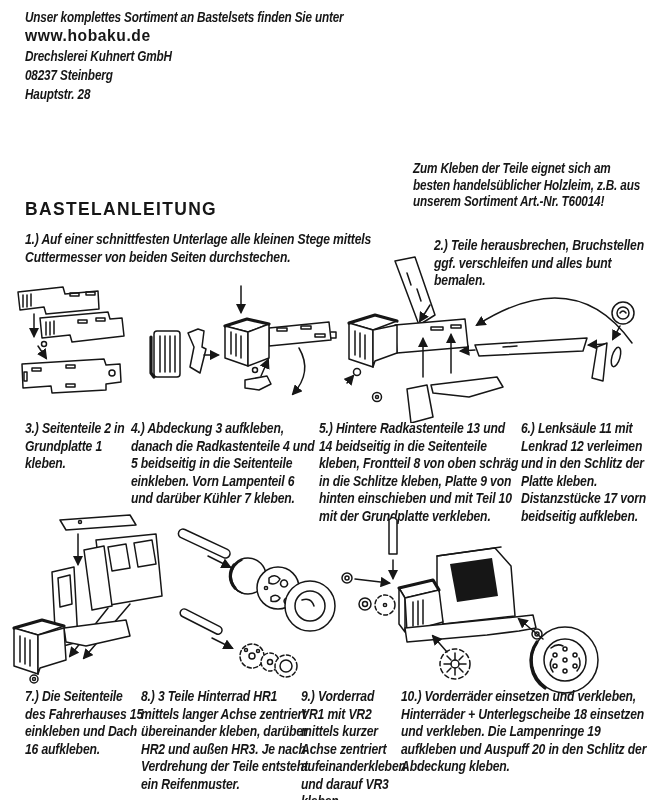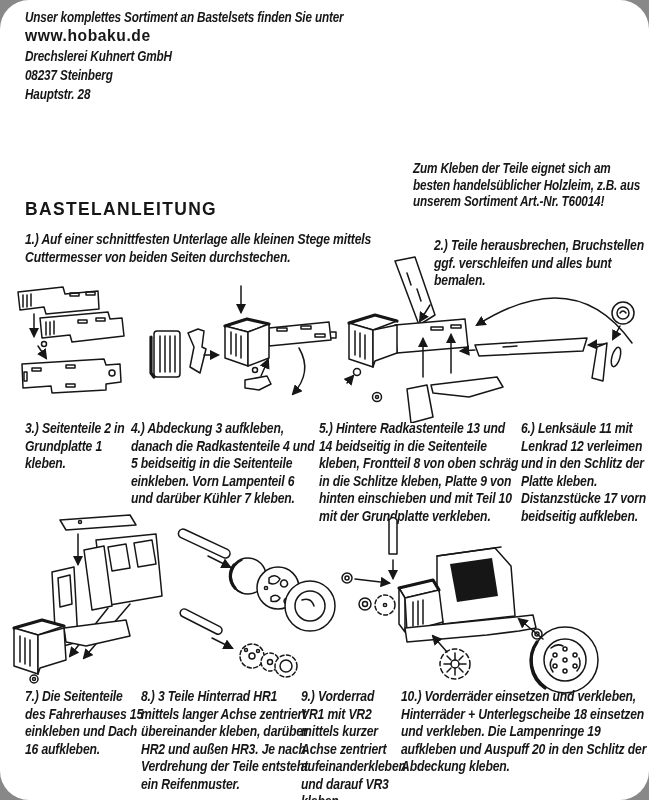--- a/index.html
+++ b/index.html
@@ -1,21 +1,20 @@
 <!DOCTYPE html>
 <html><head>
 <meta charset="utf-8">
 <style>
   * { margin:0; padding:0; box-sizing:border-box; }
   html,body { background:#888; }
   .page {
     position:relative; width:649px; height:800px; margin:0 auto;
     background:#ffffff; overflow:hidden; color:#161616;
     font-family:"Liberation Sans", sans-serif;
-    border-radius:29px;
   }
   .abs { position:absolute; }
   
   .tx {
     font-style:italic; font-weight:bold; letter-spacing:-0.2px;
     transform:scaleX(0.84); transform-origin:0 0; line-height:17.5px;
     font-size:14.5px;
   }
   .hdr { font-size:14px; line-height:19px; }
   .web {

